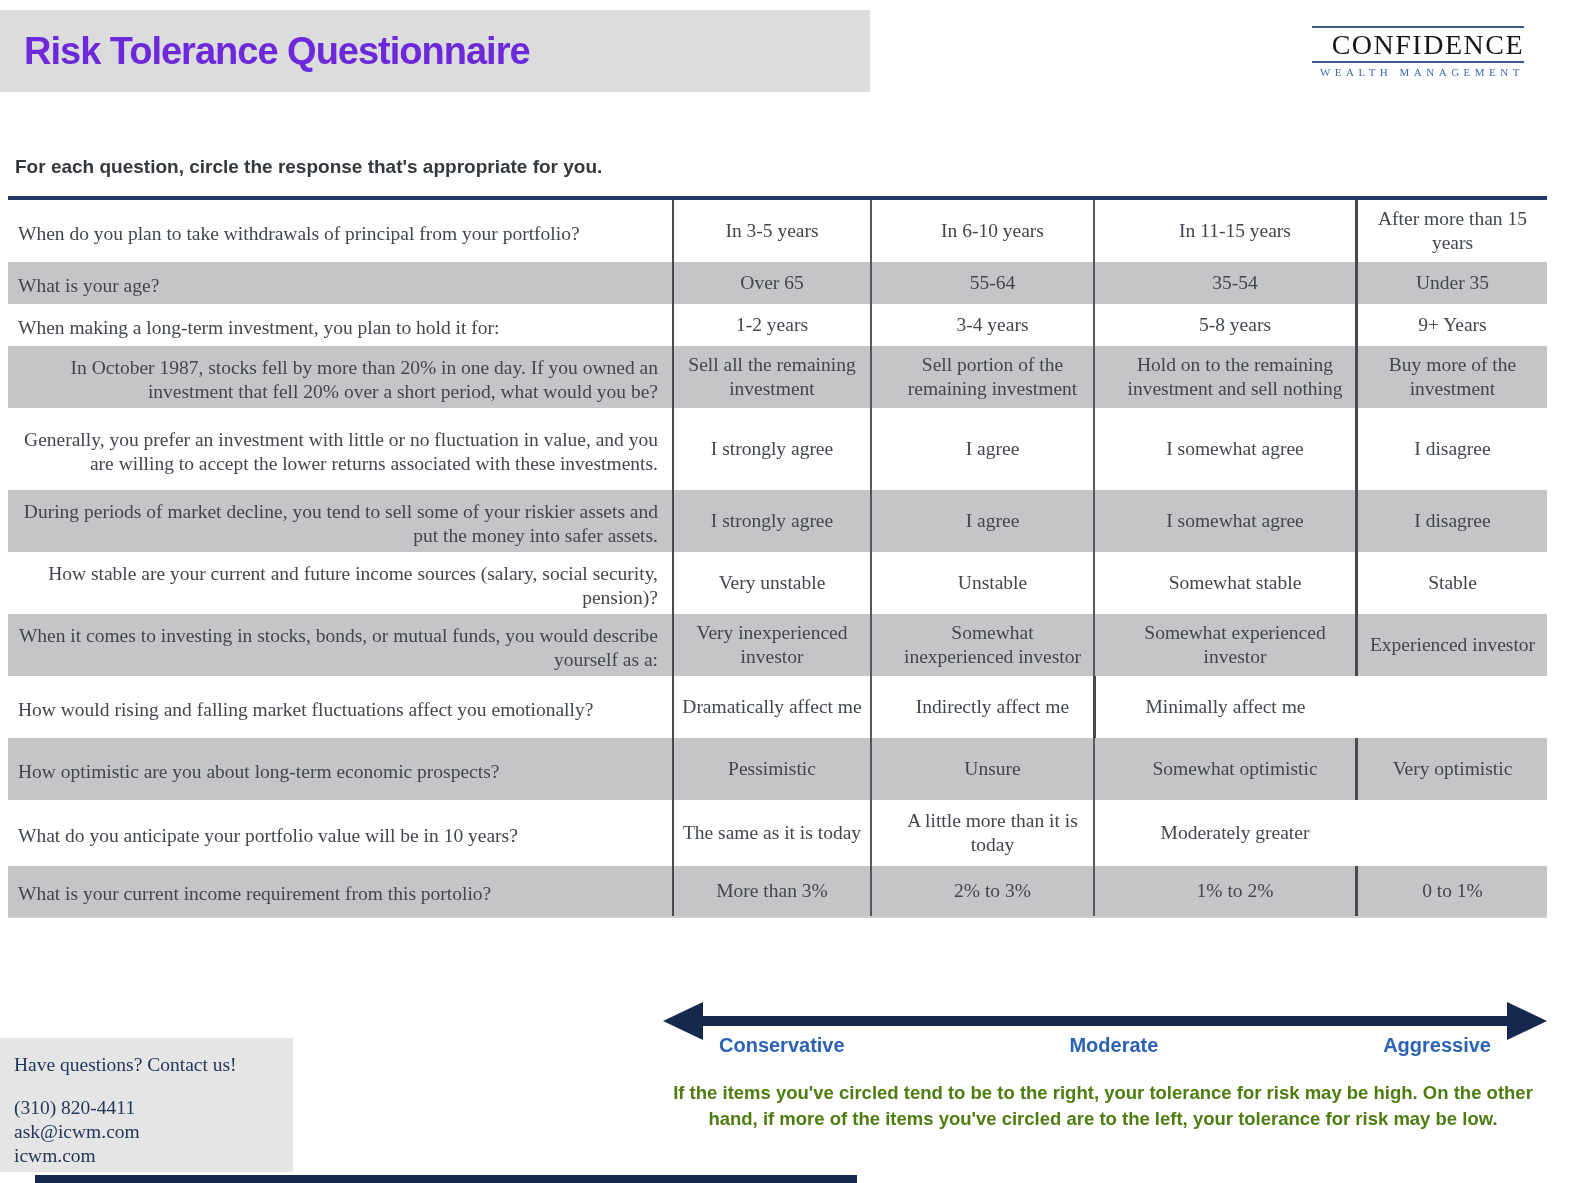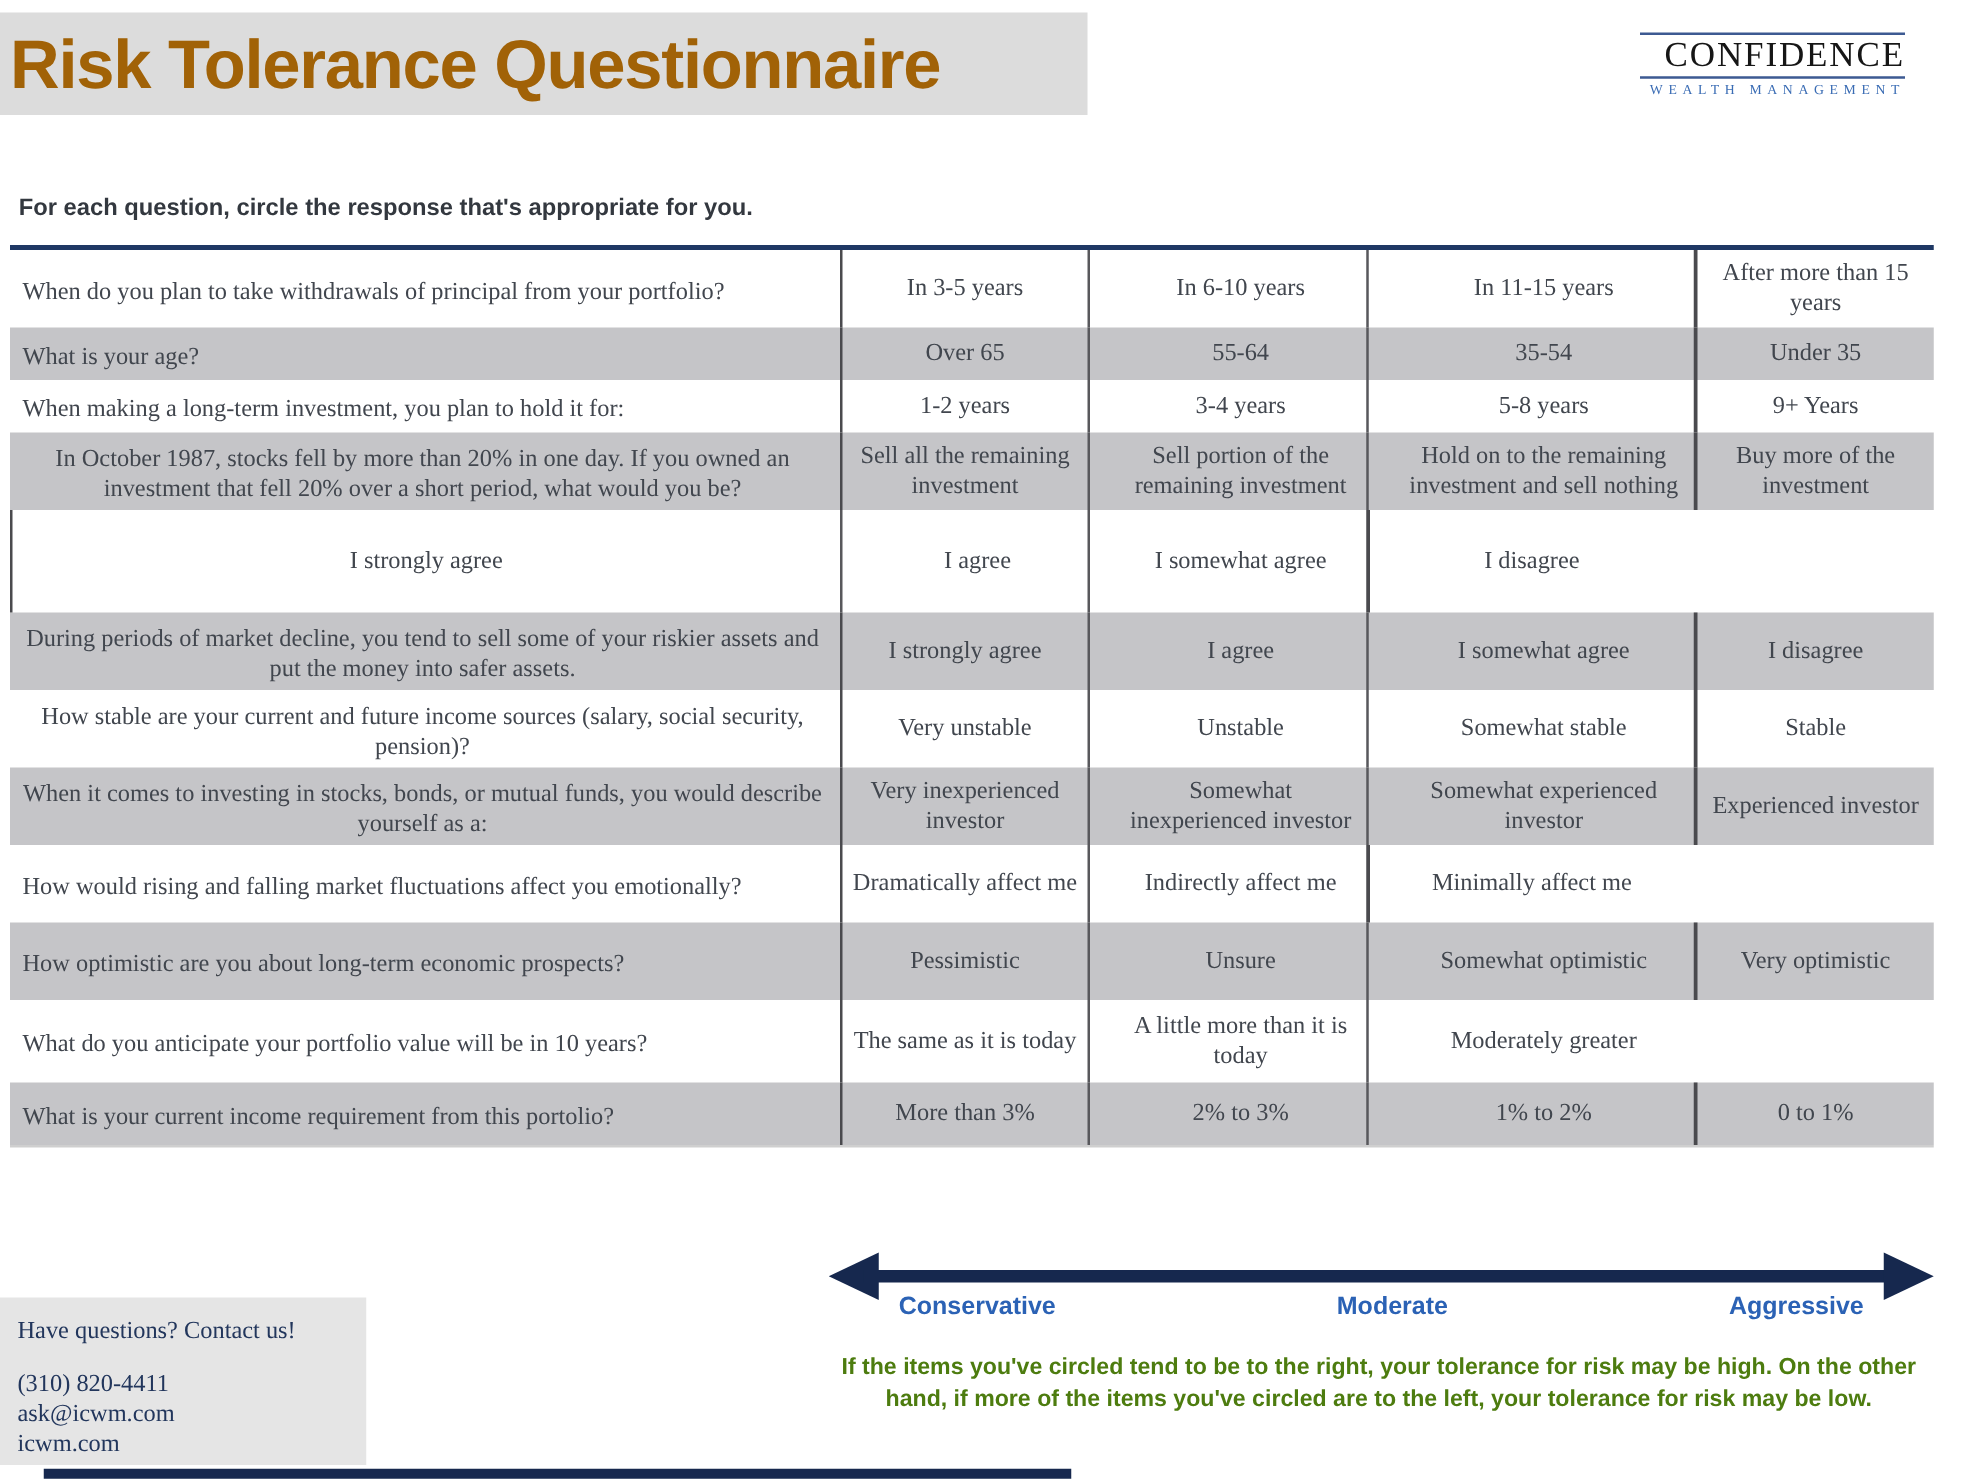--- a/index.html
+++ b/index.html
@@ -6,22 +6,22 @@
   body{
     width:1580px;height:1183px;position:relative;overflow:hidden;
     font-family:"Liberation Sans",sans-serif;
   }
   
   .title-band{
     position:absolute;top:10px;left:0;width:870px;height:82px;
     background:#dcdcdc;display:flex;align-items:center;
   }
   .page-title{
-    font-size:55px;font-weight:700;letter-spacing:-1px;
-    color:#a16207;padding-left:8px;white-space:nowrap;
+    font-size:38px;font-weight:700;letter-spacing:-1px;
+    color:#6d28d9;padding-left:24px;white-space:nowrap;
   }
   .logo{
     position:absolute;top:26px;right:56px;width:212px;text-align:right;
   }
   .logo .logo-topline{border-top:2px solid #3d5a92;margin-bottom:2px;}
   .logo .logo-name{
     font-family:"Liberation Serif",serif;font-size:28px;letter-spacing:1.5px;
     color:#161616;line-height:1.05;
   }
   .logo .logo-midline{border-top:2px solid #3d5a92;margin:2px 0 3px 0;}
@@ -47,21 +47,21 @@
   .trow{min-height:62px;}
   .trow:nth-child(2),.trow:nth-child(3){min-height:42px;}
   .trow:nth-child(5){min-height:82px;}
   .trow:nth-child(11){min-height:66px;}
   .trow:nth-child(12){min-height:50px;}
   .trow:nth-child(13){min-height:40px;}
   .cell{
     font-family:"Liberation Serif",serif;font-size:19.5px;color:#41464e;
     line-height:1.25;display:flex;align-items:center;
   }
-  .qcell{justify-content:flex-start;text-align:center;padding:6px 14px 0 10px;}
+  .qcell{justify-content:flex-start;text-align:right;padding:6px 14px 0 10px;}
   .acell{justify-content:center;text-align:center;padding:4px 8px;}
   .a0{border-left:2px solid #4a4a4e;}
   .a1,.a2{border-left:2px solid #58585c;padding-left:28px;}
   .a3{border-left:3px solid #4a4a4e;}
   
   .scale{position:absolute;left:663px;top:1000px;width:884px;}
   .arrow{position:relative;height:42px;}
   .arrow-bar{
     position:absolute;left:28px;right:28px;top:16px;height:10px;background:#16284e;
   }
@@ -136,20 +136,21 @@
       <div class="cell acell a3">9+ Years</div>
     </div>
     <div class="trow">
       <div class="cell qcell">In October 1987, stocks fell by more than 20% in one day. If you owned an investment that fell 20% over a short period, what would you be?</div>
       <div class="cell acell a0">Sell all the remaining investment</div>
       <div class="cell acell a1">Sell portion of the remaining investment</div>
       <div class="cell acell a2">Hold on to the remaining investment and sell nothing</div>
       <div class="cell acell a3">Buy more of the investment</div>
     </div>
     <div class="trow">
+      <div class="cell qcell">Generally, you prefer an investment with little or no fluctuation in value, and you are willing to accept the lower returns associated with these investments.</div>
       <div class="cell acell a0">I strongly agree</div>
       <div class="cell acell a1">I agree</div>
       <div class="cell acell a2">I somewhat agree</div>
       <div class="cell acell a3">I disagree</div>
     </div>
     <div class="trow">
       <div class="cell qcell">During periods of market decline, you tend to sell some of your riskier assets and put the money into safer assets.</div>
       <div class="cell acell a0">I strongly agree</div>
       <div class="cell acell a1">I agree</div>
       <div class="cell acell a2">I somewhat agree</div>

